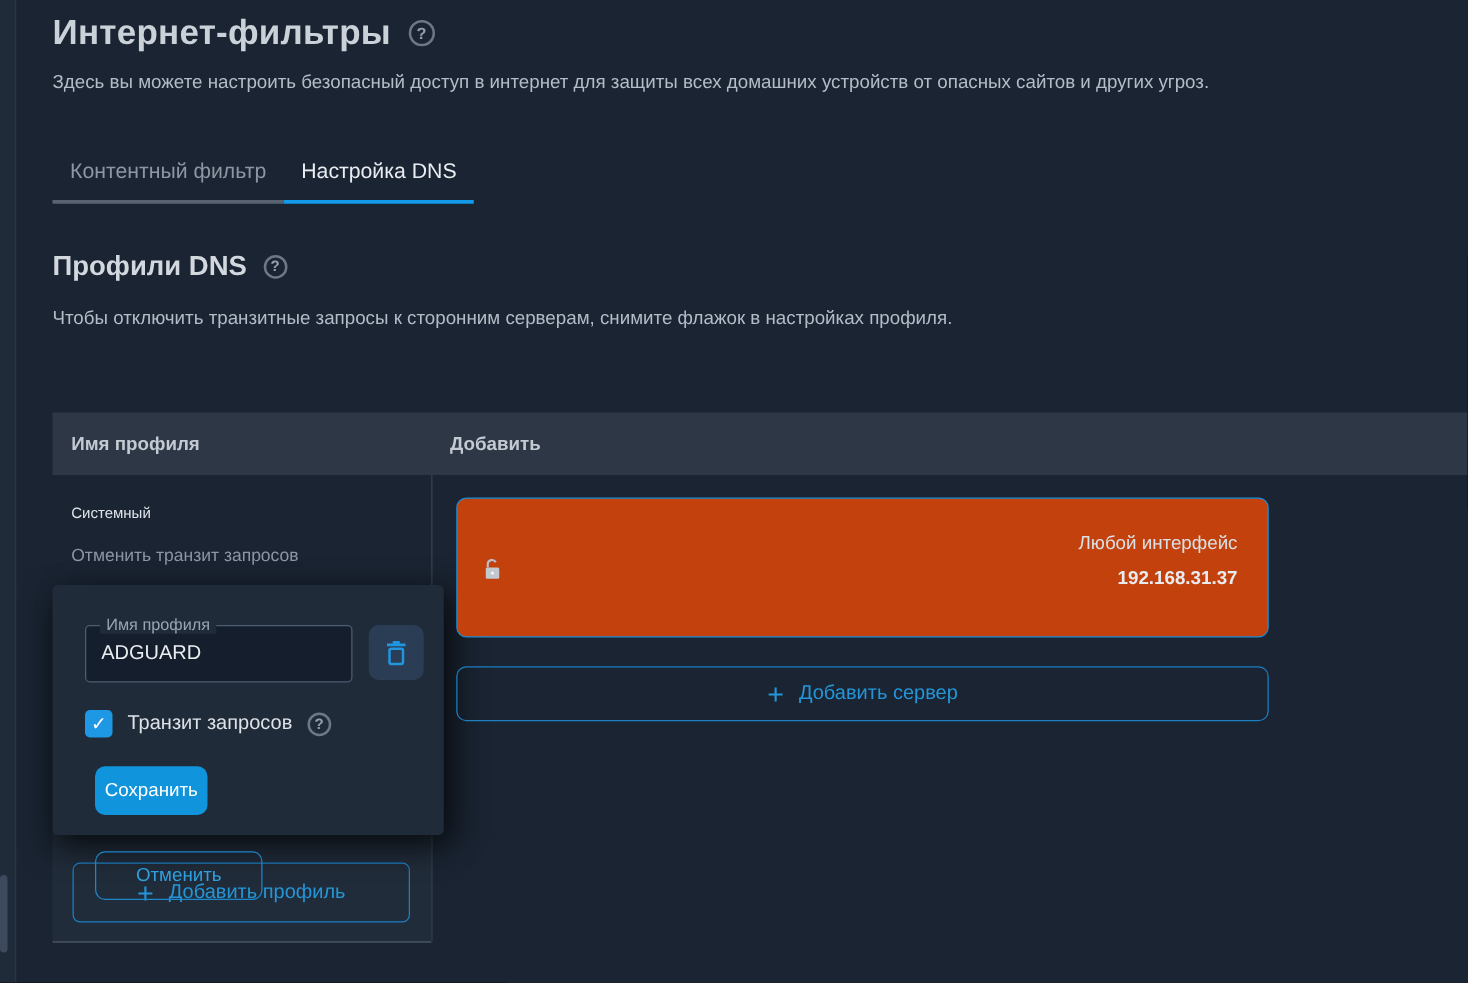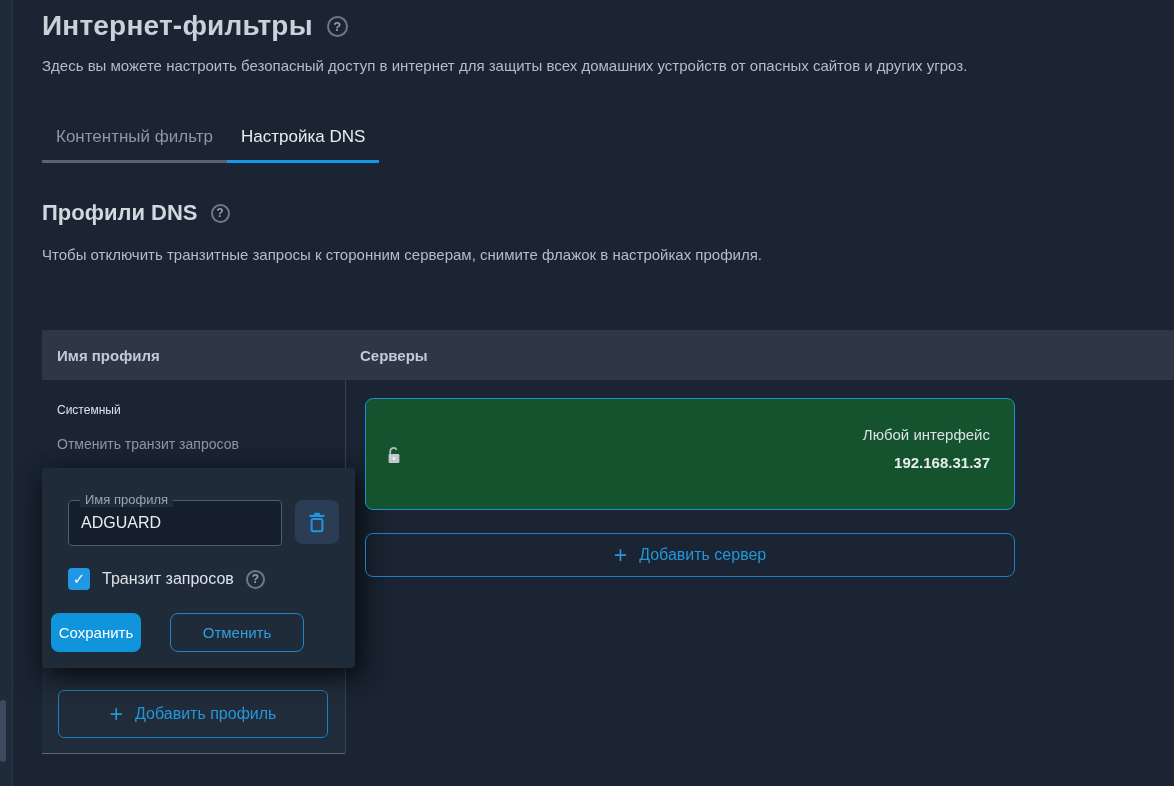--- a/index.html
+++ b/index.html
@@ -59,28 +59,28 @@
   .name-fieldset-label{ position:absolute; left:11px; top:-9px; background:#202b39; padding:0 5px;
     font-size:13px; color:#9aa4b2; white-space:nowrap; }
   .name-input{ width:100%; height:100%; background:transparent; border:none; outline:none;
     padding:0 12px; font-family:"Liberation Sans","DejaVu Sans",sans-serif; font-size:16px; color:#e9edf1; }
   .trash-btn{ position:absolute; left:253px; top:32px; width:44px; height:44px; background:#2b3d55;
     border:none; border-radius:8px; display:flex; align-items:center; justify-content:center; cursor:pointer; }
   .checkbox-row{ position:absolute; left:26px; top:100px; display:flex; align-items:center; gap:12px; }
   .checkbox{ width:22px; height:22px; background:#1e97e4; border-radius:4px; display:flex;
     align-items:center; justify-content:center; color:#fff; font-size:15px; font-weight:bold; cursor:pointer; }
   .checkbox-label{ font-size:16px; color:#dde2e8; }
-  .editor-buttons{ position:absolute; left:9px; top:145px; display:flex; gap:29px; }
+  .editor-buttons{ position:absolute; left:34px; top:145px; display:flex; gap:29px;flex-direction:column; }
   .save-btn{ width:90px; height:39px; background:#1094dc; color:#ffffff; border:none; border-radius:8px;
     font-size:15px; font-family:inherit; cursor:pointer; }
   .cancel-btn{ width:134px; height:39px; background:transparent; color:#2f9fe0; border:1px solid #1d86c8;
     border-radius:8px; font-size:15px; font-family:inherit; cursor:pointer; }
 
   
-  .server-card{ position:absolute; left:365px; top:398px; width:650px; height:112px; background:#14532d;
+  .server-card{ position:absolute; left:365px; top:398px; width:650px; height:112px; background:#c2410c;
     border:1px solid #1b8fd8; border-radius:8px; cursor:pointer; }
   .server-lock{ position:absolute; left:20px; top:47px; }
   .server-texts{ position:absolute; right:24px; top:27px; text-align:right; }
   .server-interface{ font-size:15px; color:#dbe0e6; }
   .server-address{ font-size:15px; font-weight:bold; color:#e8ecf0; margin-top:11px; }
   .add-server-btn{ position:absolute; left:365px; top:533px; width:650px; height:44px;
     border:1px solid #1b7fc2; border-radius:8px; background:transparent; color:#2496d8;
     font-size:16px; display:flex; align-items:center; justify-content:center; gap:12px; cursor:pointer; }
 </style>
 </head>
@@ -106,21 +106,21 @@
   <div class="section-title-row">
     <span class="section-title">Профили DNS</span>
     <span class="help-circle help-md">?</span>
   </div>
   <div class="section-desc">
     <div class="line">Чтобы отключить транзитные запросы к сторонним серверам, снимите флажок в настройках профиля.</div>
   </div>
 
   <div class="table-header">
     <div class="th th-profile">Имя профиля</div>
-    <div class="th th-servers">Серверы</div>
+    <div class="th th-servers">Добавить</div>
   </div>
   <div class="col-divider"></div>
   <div class="table-bottom-border"></div>
 
   <div class="profile-name">Системный</div>
   <div class="profile-status">Отменить транзит запросов</div>
 
   <div class="edit-cell"></div>
   <button class="add-profile-btn">
     <span class="plus-glyph">+</span>

